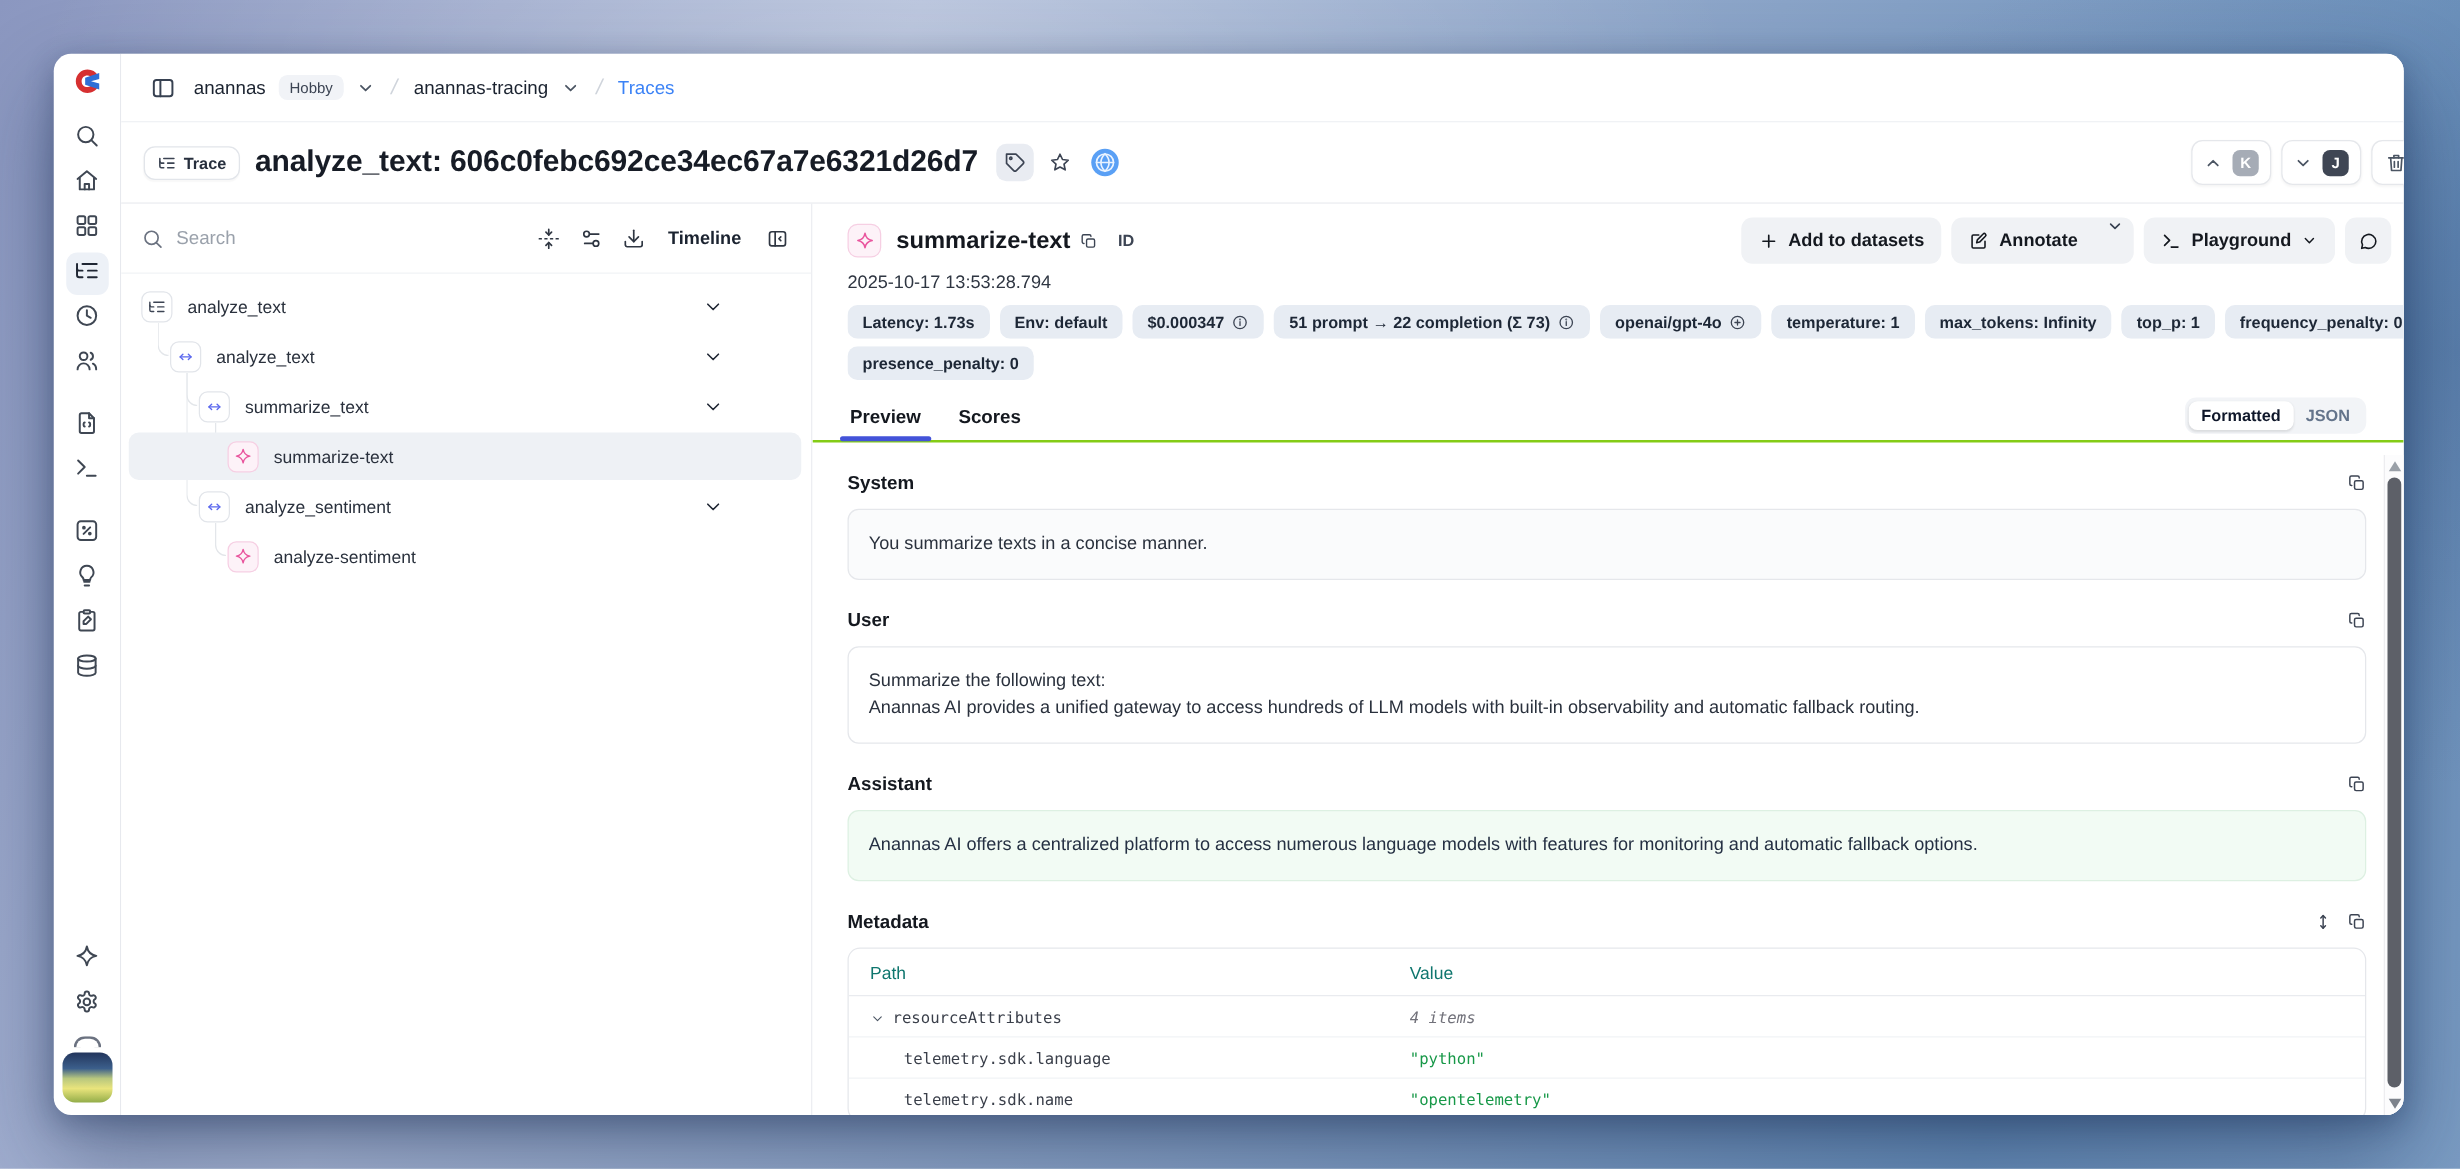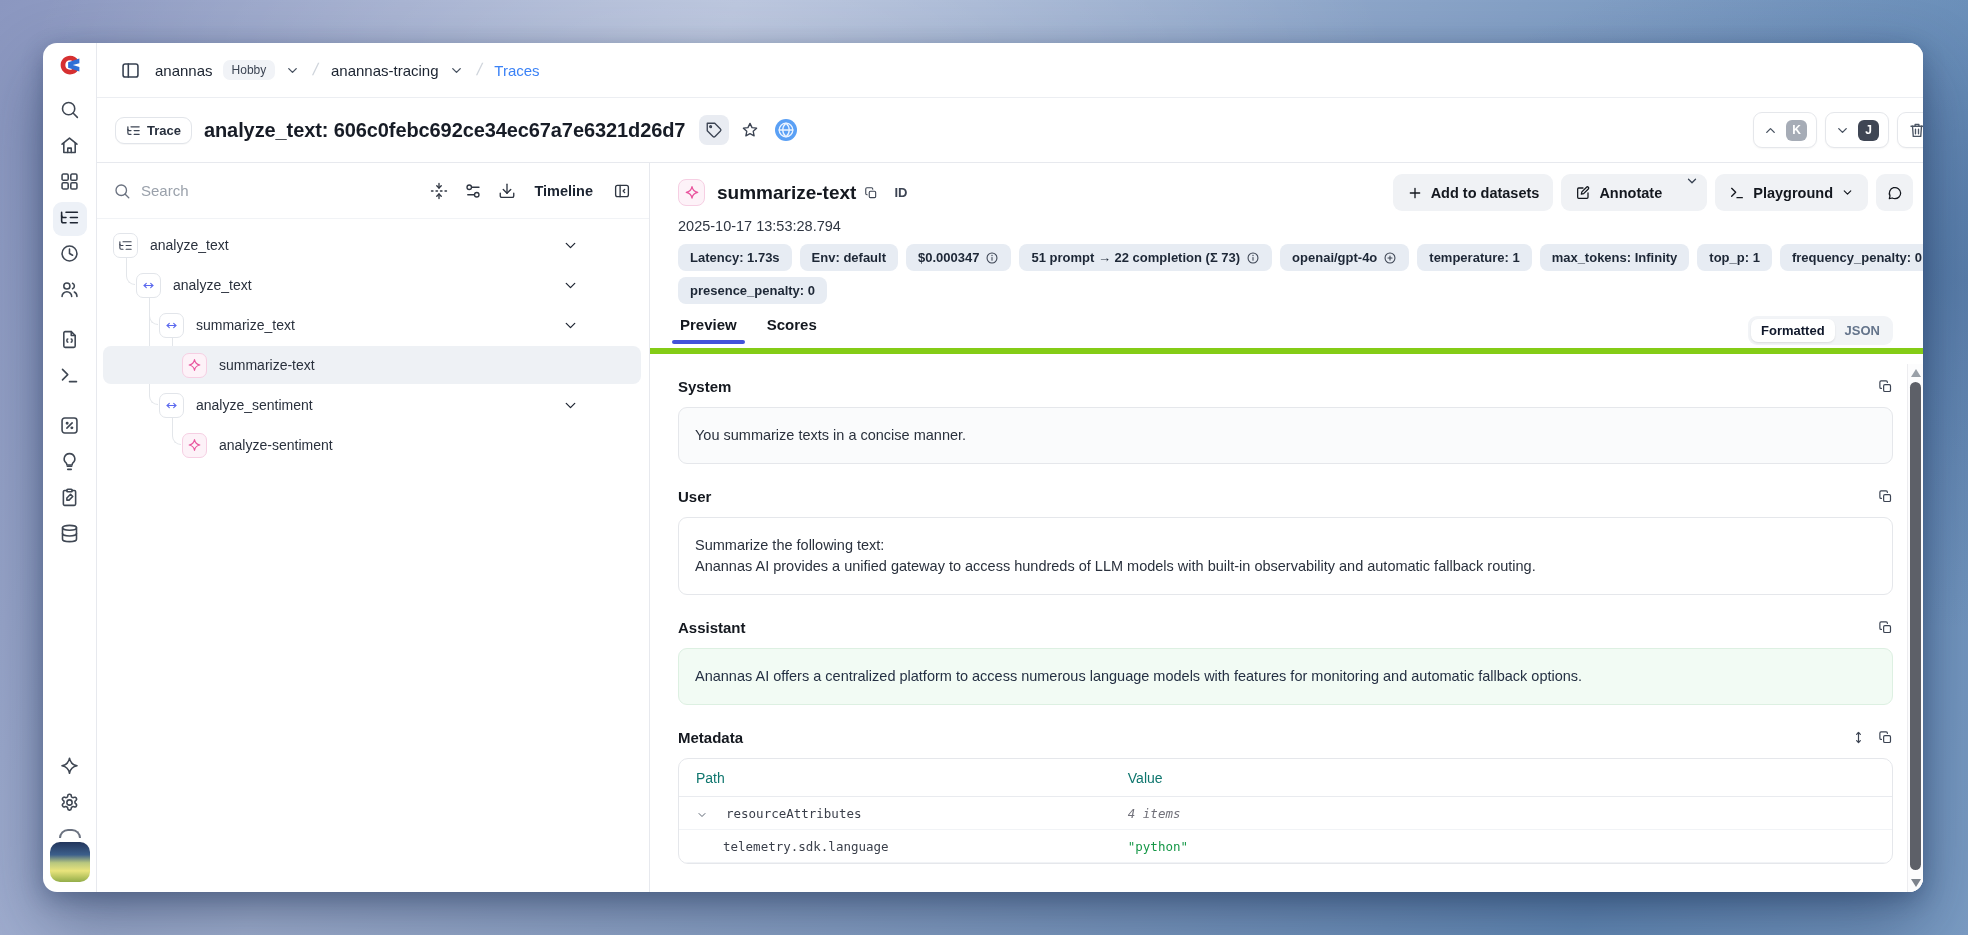--- a/index.html
+++ b/index.html
@@ -40,21 +40,21 @@
   .crumb-chev { color:#4b5563; display:flex; } .crumb-chev svg { width:15px; height:15px; }
   .crumb-slash { color:#cfd4db; font-size:17px; transform:skewX(-12deg); padding:0 3px; }
   .crumb-link { color:#3b82f6; font-weight:400; }
 
   
   .tracebar { position:absolute; left:54px; right:0; top:55px; height:65px; background:#fff;
     border-bottom:1px solid #e7e9ee; display:flex; align-items:center; padding:0 0 0 18px; }
   .trace-pill { display:flex; align-items:center; gap:6px; border:1px solid #e2e5ea; border-radius:9px;
     padding:5px 10px; font-size:13px; font-weight:600; color:#272f3d; background:#fff; box-shadow:0 1px 1px rgba(0,0,0,.03); }
   .trace-pill svg { width:15px; height:15px; color:#3c4453; }
-  .trace-title { font-size:20px; font-weight:650; color:#171c26; margin-left:12px; letter-spacing:-.1px; }
+  .trace-title { font-size:24px; font-weight:650; color:#171c26; margin-left:12px; letter-spacing:-.1px; }
   .trace-actions { display:flex; align-items:center; gap:6px; margin-left:14px; }
   .icon-btn { width:30px; height:30px; border-radius:8px; display:flex; align-items:center; justify-content:center;
     color:#3c4453; cursor:pointer; background:transparent; border:none; }
   .icon-btn svg { width:18px; height:18px; }
   .icon-btn.shaded { background:#e9ecf2; }
   .globe-wrap { width:22px; height:22px; border-radius:50%; background:#5aa0f5; display:flex; align-items:center; justify-content:center; }
   .globe-wrap svg { width:20px; height:20px; color:#eaf3ff; }
   .trace-right { margin-left:auto; display:flex; align-items:center; gap:8px; margin-right:-14px; }
   .nav-btn { display:flex; align-items:center; gap:8px; background:#fff; border:1px solid #e5e7eb; border-radius:9px;
     height:36px; padding:0 9px; box-shadow:0 1px 2px rgba(0,0,0,.04); cursor:pointer; }
@@ -108,21 +108,21 @@
   .split-chev svg { width:14px; height:14px; }
   .act-btn.square { width:37px; padding:0; justify-content:center; }
   .timestamp { font-size:14.5px; color:#2f3642; padding:7px 0 0 28px; }
 
   .badge-rows { padding:10px 0 0 28px; }
   .badge-row { display:flex; gap:8px; margin-bottom:6px; white-space:nowrap; overflow:hidden; margin-right:-2px; }
   .meta-badge { display:inline-flex; align-items:center; gap:6px; background:#e7ecf3; color:#1d2736; font-size:13px;
     font-weight:600; border-radius:8px; padding:6px 12px; flex:0 0 auto; }
   .meta-badge svg { width:14px; height:14px; color:#3c4453; }
 
-  .tabs-row { display:flex; align-items:flex-start; padding:6px 30px 13px 28px; border-bottom:6px solid #84cc16; height:44px; }
+  .tabs-row { display:flex; align-items:flex-end; padding:6px 30px 0 28px; border-bottom:2px solid #84cc16; height:44px; }
   .tab { font-size:15px; font-weight:650; color:#14181f; padding:0 2px 10px; margin-right:26px; position:relative; cursor:pointer; }
   .tab.active::after { content:""; position:absolute; left:-6px; right:-6px; bottom:-1px; height:4px; background:#4353d9; border-radius:2px; }
   .view-toggle { margin-left:auto; display:flex; align-items:center; background:#f2f4f7; border-radius:9px; padding:3px; margin-bottom:5px; }
   .view-opt { font-size:13px; font-weight:650; padding:4px 10px; border-radius:7px; color:#64748b; cursor:pointer; }
   .view-opt.active { background:#fff; color:#0f172a; box-shadow:0 1px 2px rgba(0,0,0,.10); }
 
   .scroll-area { position:absolute; left:0; right:16px; top:201px; bottom:0; overflow:hidden; padding:14px 14px 0 28px; }
   .sec-head { display:flex; align-items:center; justify-content:space-between; margin-bottom:12px; }
   .sec-title { font-size:15px; font-weight:650; color:#14181f; }
   .sec-icons { display:flex; align-items:center; gap:12px; color:#3c4453; }
@@ -131,21 +131,21 @@
   .msg-box.system { background:#fafbfc; }
   .msg-box.user { background:#fff; }
   .msg-box.assistant { background:#f2fbf4; border-color:#ddf0e2; color:#253043; }
 
   .meta-table { border:1px solid #e5e7eb; border-radius:10px; overflow:hidden; font-family:"DejaVu Sans Mono", monospace; }
   .mt-header { display:flex; border-bottom:1px solid #e9ebef; height:38px; align-items:center;
     font-family:"Liberation Sans", sans-serif; font-size:14px; color:#0f766e; }
   .mt-col-path { width:37%; padding-left:17px; }
   .mt-col-value { flex:1; }
   .mt-row { display:flex; align-items:center; height:33px; border-bottom:1px solid #f1f3f6; font-size:12.5px; color:#3a3f4a; }
-  .mt-path { width:37%; padding-left:17px; display:flex; align-items:flex-end; gap:18px; }
+  .mt-path { width:37%; padding-left:17px; display:flex; align-items:flex-end; gap:6px; }
   .mt-path.indent { padding-left:44px; }
   .mt-path svg { width:12px; height:12px; color:#4b5563; }
   .mt-value { flex:1; }
   .mt-value.string { color:#179848; }
   .mt-value.meta { color:#71717a; font-style:italic; }
 
   
   .scrollbar { position:absolute; right:0; top:201px; bottom:0; width:16px; background:#fcfcfd; border-left:1px solid #ededf0; }
   .sb-arrow { position:absolute; left:3px; width:0; height:0; border-left:5px solid transparent; border-right:5px solid transparent; }
   .sb-arrow.up { top:5px; border-bottom:8px solid #9aa0a8; }
@@ -675,20 +675,26 @@
                 <span>resourceAttributes</span>
               </div>
               <div class="mt-value meta">4 items</div>
             </div>
             <div class="mt-row">
               <div class="mt-path indent">
                 <span>telemetry.sdk.language</span>
               </div>
               <div class="mt-value string">"python"</div>
             </div>
+            <div class="mt-row">
+              <div class="mt-path indent">
+                <span>telemetry.sdk.name</span>
+              </div>
+              <div class="mt-value string">"opentelemetry"</div>
+            </div>
           </div>
       </div>
     </div>
 
     <div class="scrollbar">
       <div class="sb-arrow up"></div>
       <div class="sb-thumb"></div>
       <div class="sb-arrow down"></div>
     </div>
   </div>

